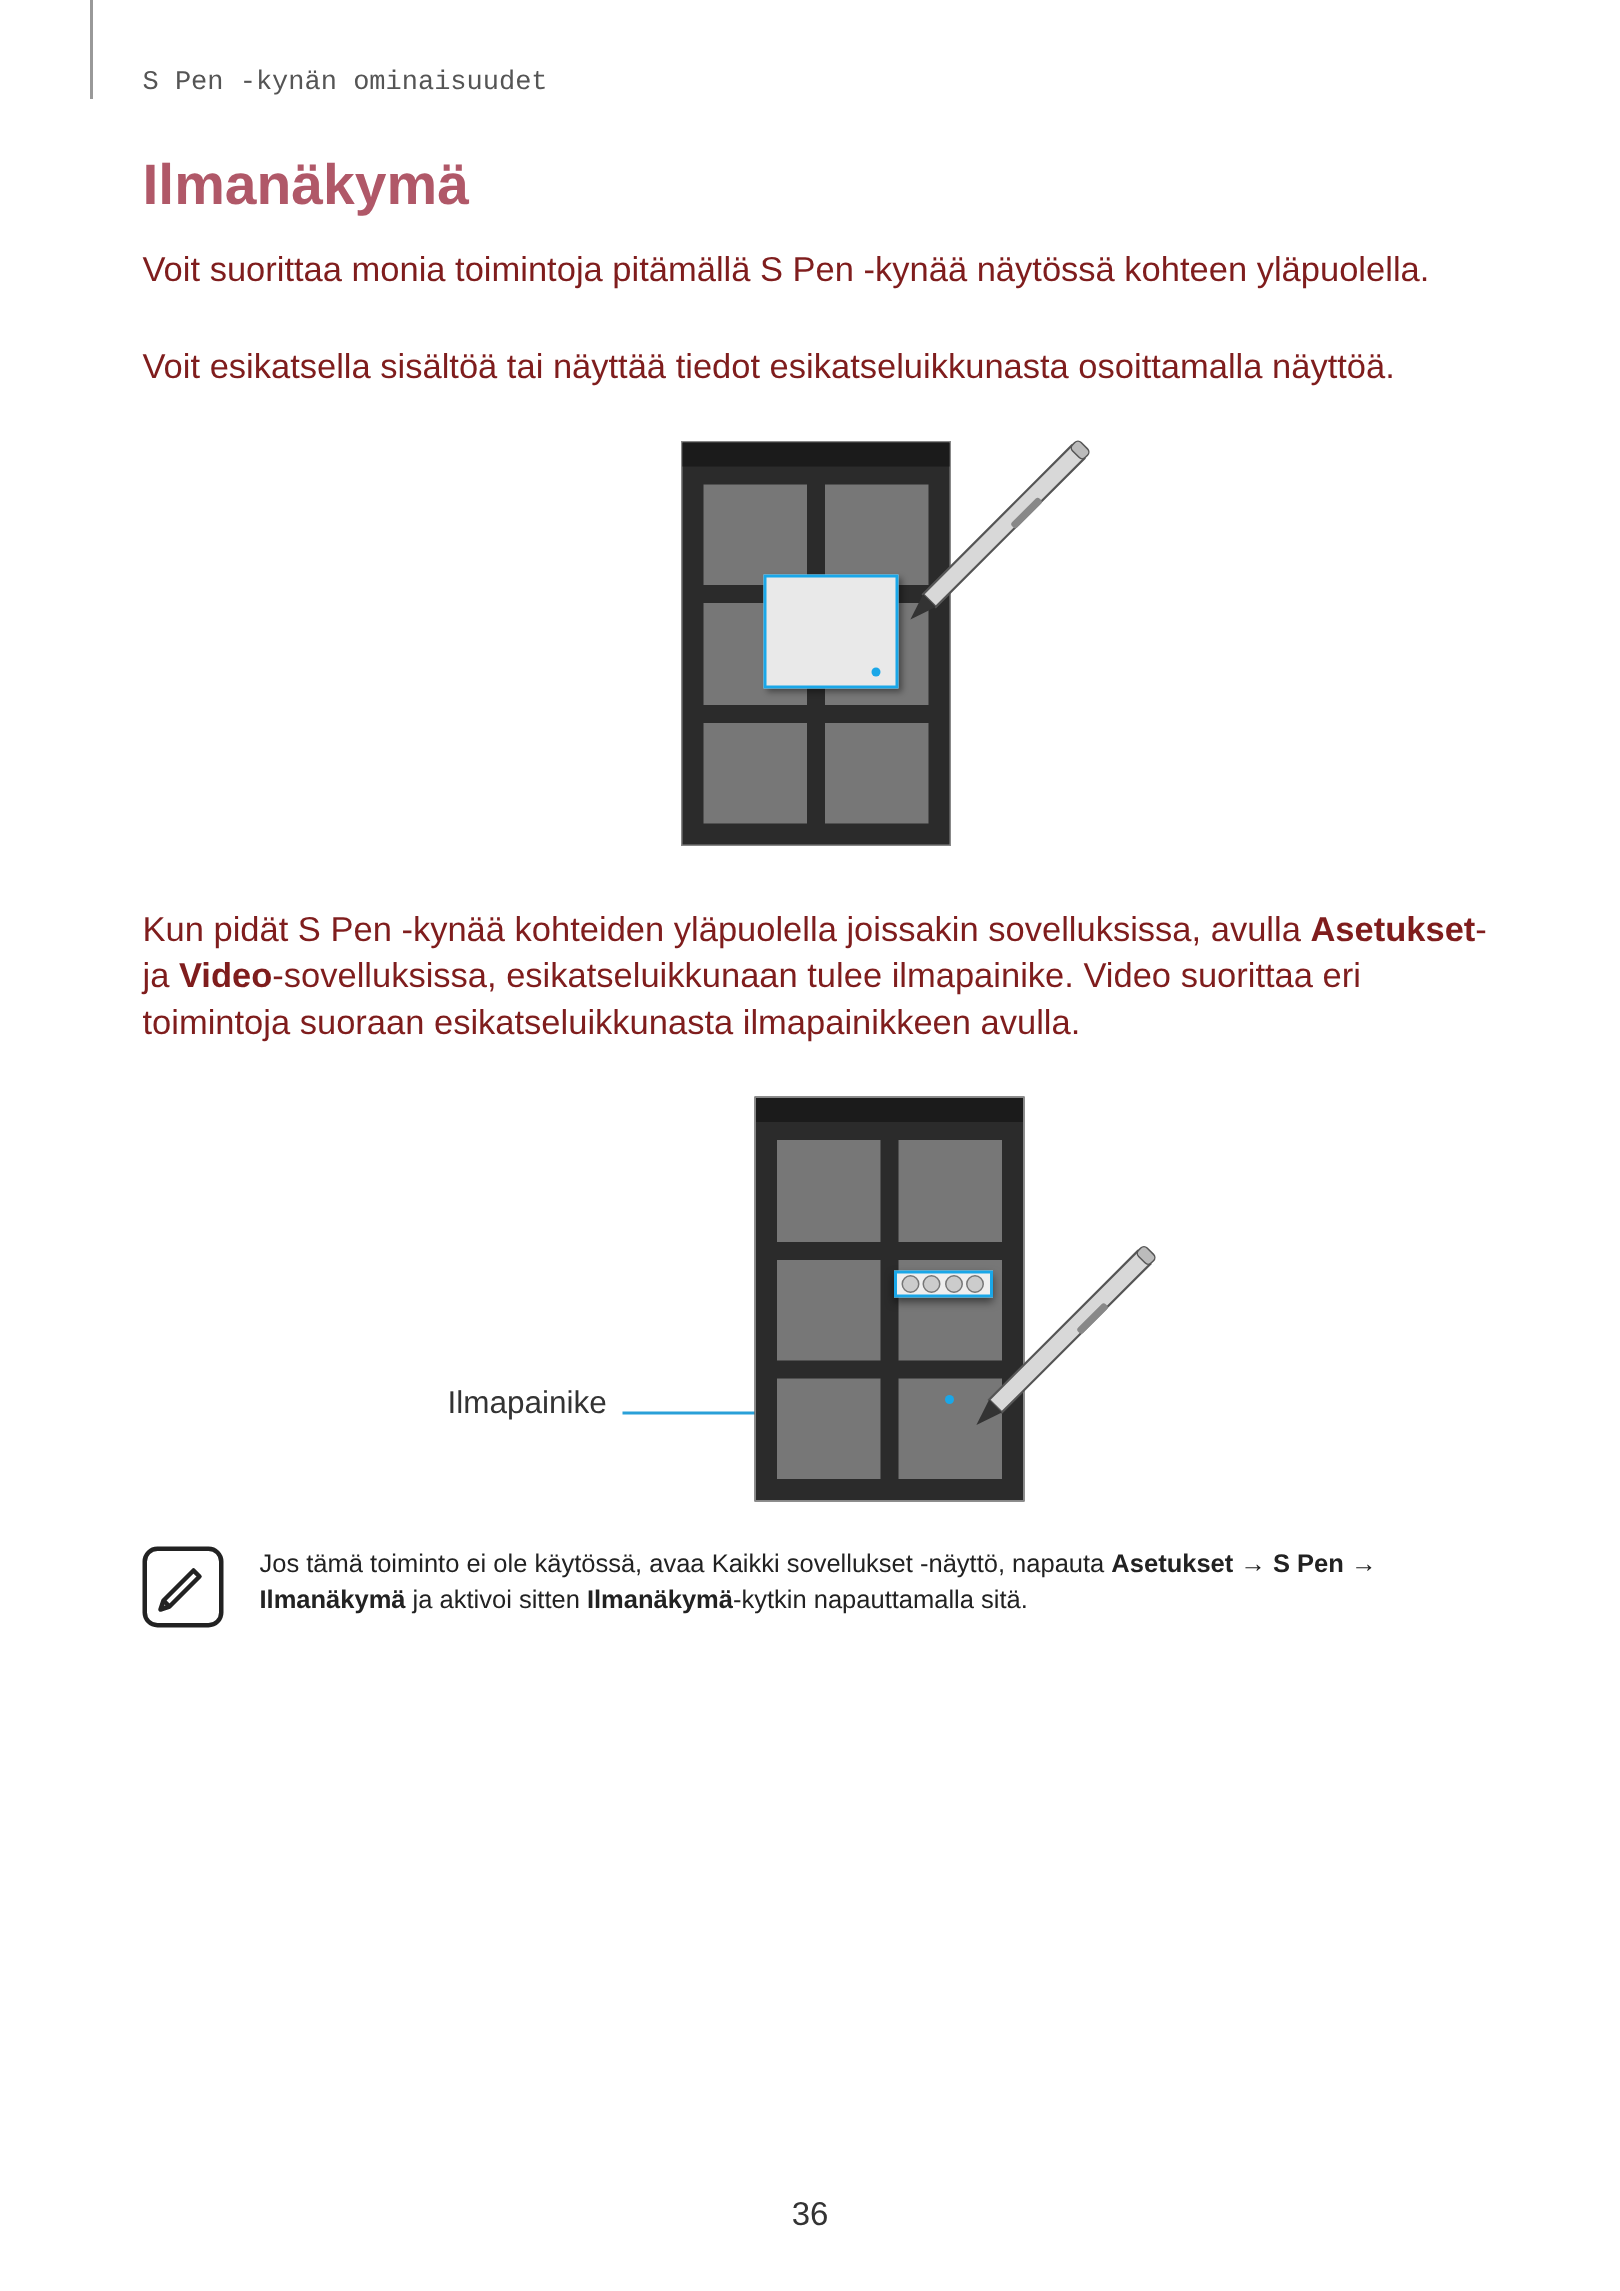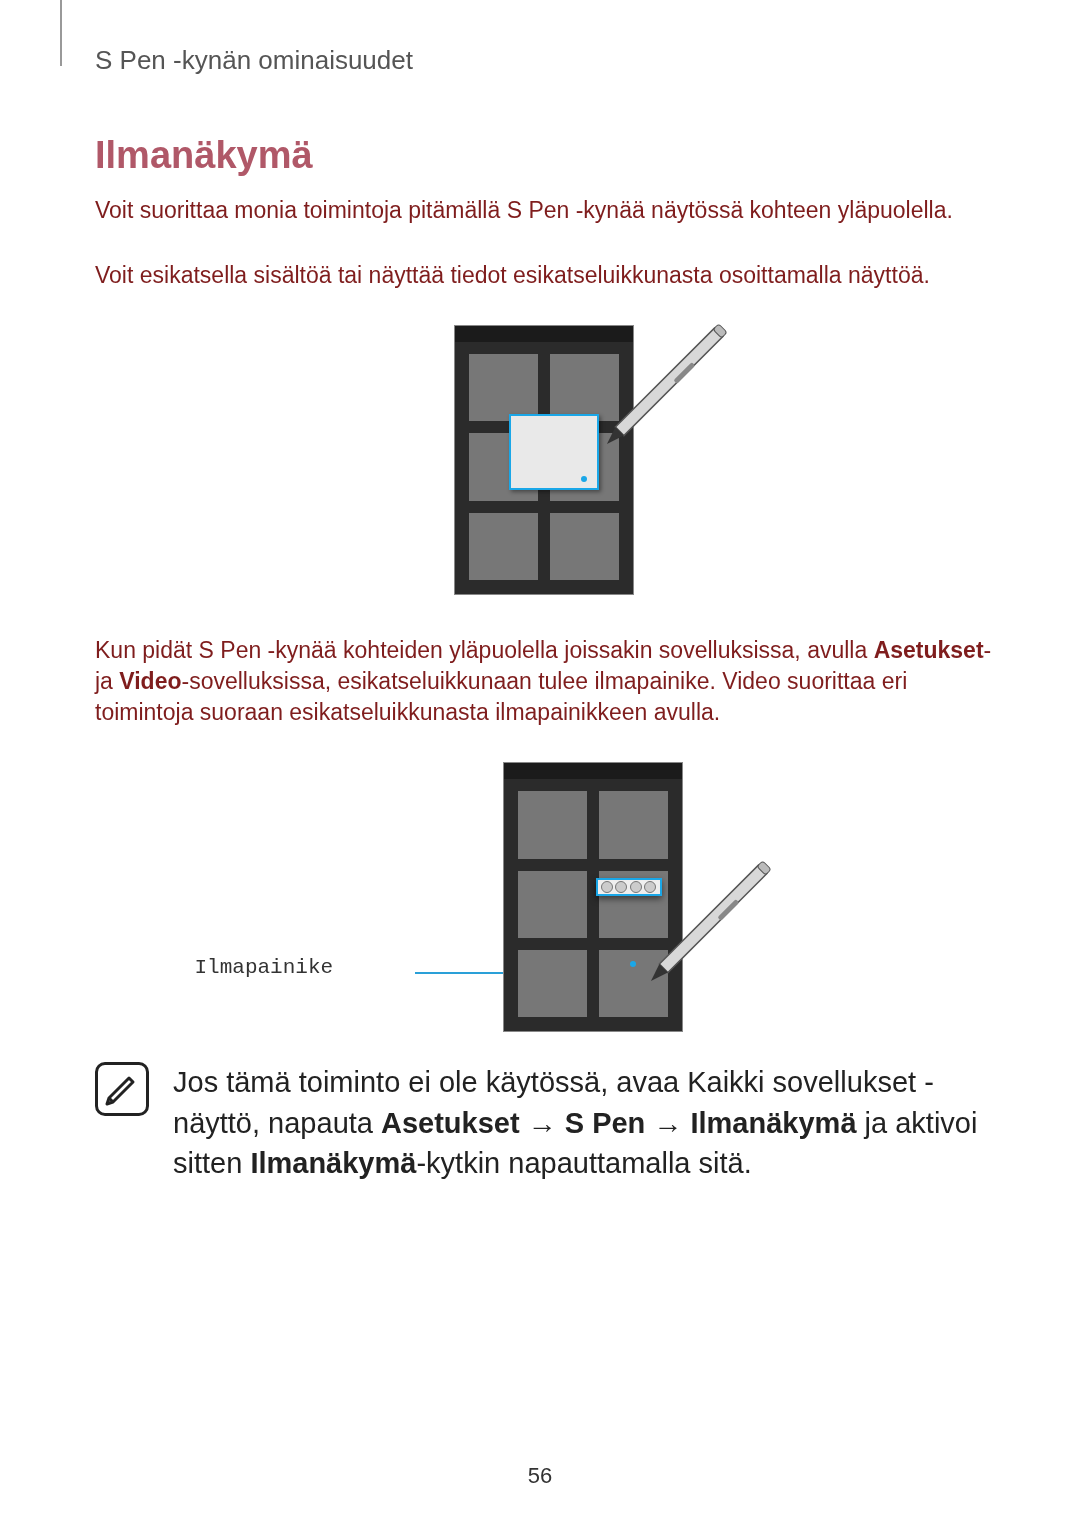--- a/index.html
+++ b/index.html
@@ -20,23 +20,24 @@
   }
   .tab-rule {
     position: absolute;
     left: 60px;
     top: 0;
     width: 2px;
     height: 66px;
     background: #999;
   }
   .header-section {
-    font-size: 26px;
+    font-size: 18px;
     color: #555;
-    margin-bottom: 58px;
+    margin-bottom: 38px;
+    font-family: Liberation Mono, monospace;
   }
   .title {
     font-size: 38px;
     font-weight: 700;
     color: #b05868;
     margin-bottom: 18px;
   }
   .para {
     font-size: 23px;
     line-height: 1.35;
@@ -57,25 +58,25 @@
   .figure2-wrap {
     display: flex;
     justify-content: center;
     align-items: center;
     margin: 18px 0 30px 0;
     gap: 0;
     position: relative;
   }
   .fig-label-col {
     width: 210px;
+    text-align: right;
     font-size: 21px;
     color: #333;
     padding-top: 140px;
     padding-right: 10px;
-    font-family: Liberation Mono, monospace;
   }
   .leader-line {
     width: 90px;
     height: 2px;
     background: #2aa0d8;
     margin-top: 152px;
   }
   
   .phone {
     width: 180px;
@@ -146,21 +147,21 @@
   }
   .note-icon-box {
     width: 48px; height: 48px;
     border: 3px solid #222;
     border-radius: 10px;
     display: flex; align-items: center; justify-content: center;
     flex: none;
   }
   .note-icon-box svg { width: 34px; height: 34px; }
   .note-text {
-    font-size: 29px;
+    font-size: 17px;
     line-height: 1.4;
   }
   .note-text .b { font-weight: 700; }
   .arrow { font-family: inherit; }
   .pagenum {
     position: absolute;
     bottom: 38px;
     left: 0; right: 0;
     text-align: center;
     font-size: 22px;
@@ -253,14 +254,14 @@
       <svg viewBox="0 0 34 34">
         <path d="M4 26 L24 6 L28 10 L8 30 L2 32 Z" fill="none" stroke="#222" stroke-width="3" stroke-linejoin="round"></path>
         <path d="M4 26 L8 30" stroke="#222" stroke-width="3"></path>
       </svg>
     </div>
     <div class="note-text">
       <span>Jos tämä toiminto ei ole käytössä, avaa Kaikki sovellukset -näyttö, napauta </span><span class="b">Asetukset</span><span class="arrow"> → </span><span class="b">S Pen</span><span class="arrow"> → </span><span class="b">Ilmanäkymä</span><span> ja aktivoi sitten </span><span class="b">Ilmanäkymä</span><span>-kytkin napauttamalla sitä.</span>
     </div>
   </div>
 
-  <div class="pagenum">56</div>
+  <div class="pagenum">36</div>
 </div>
 
 </body></html>

